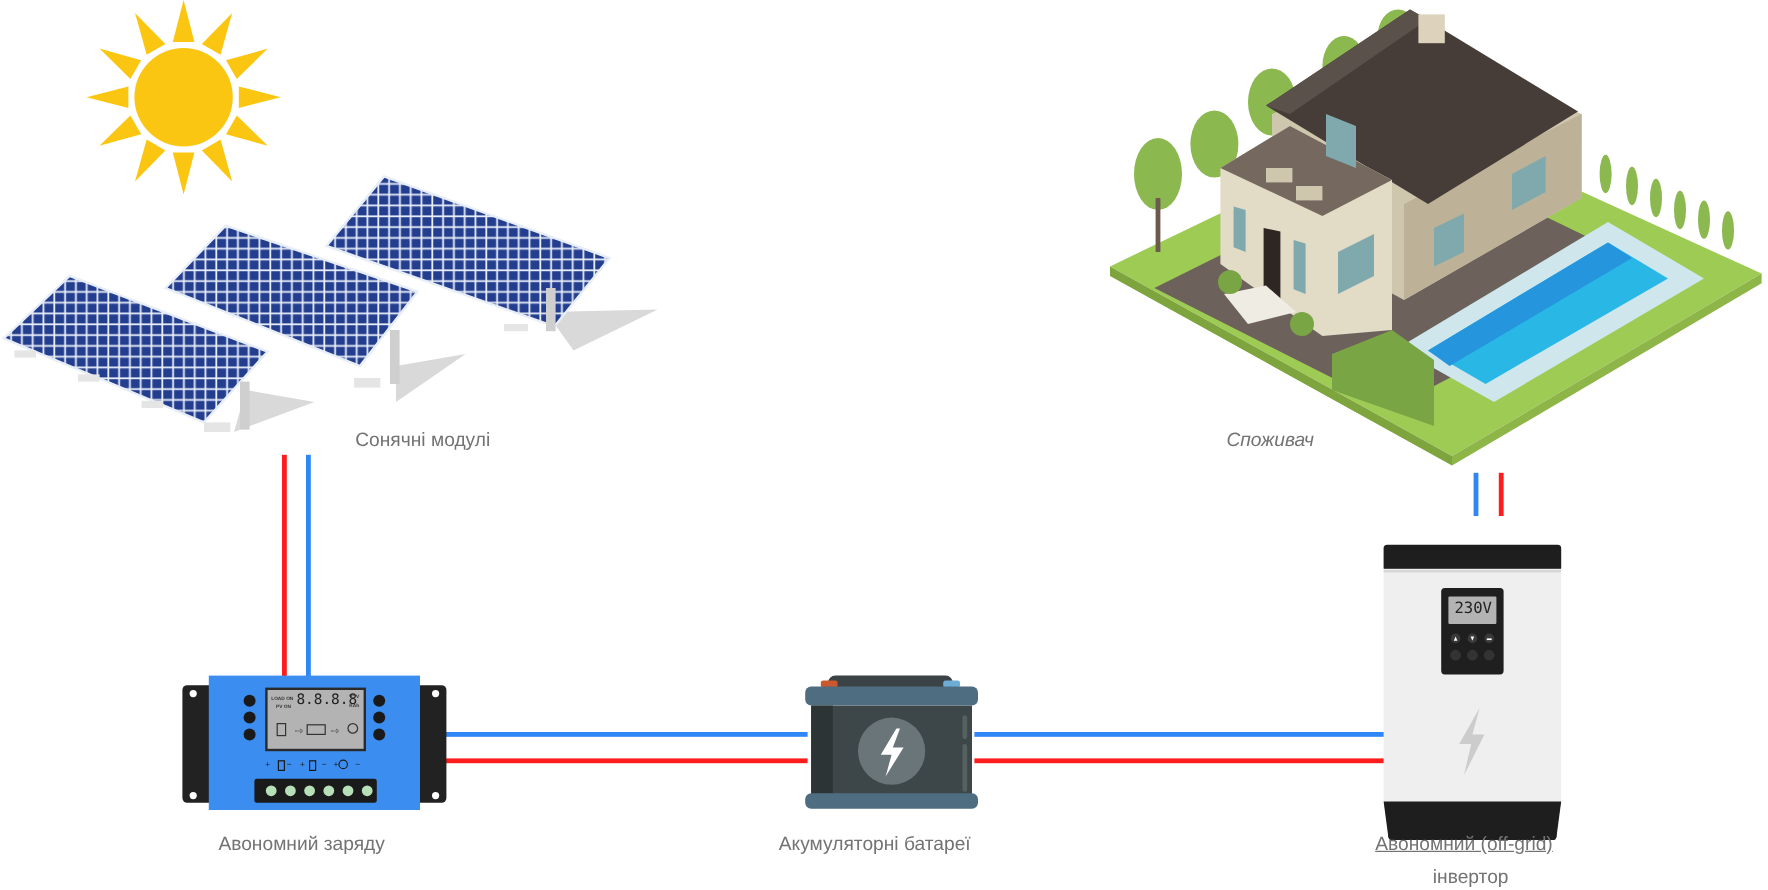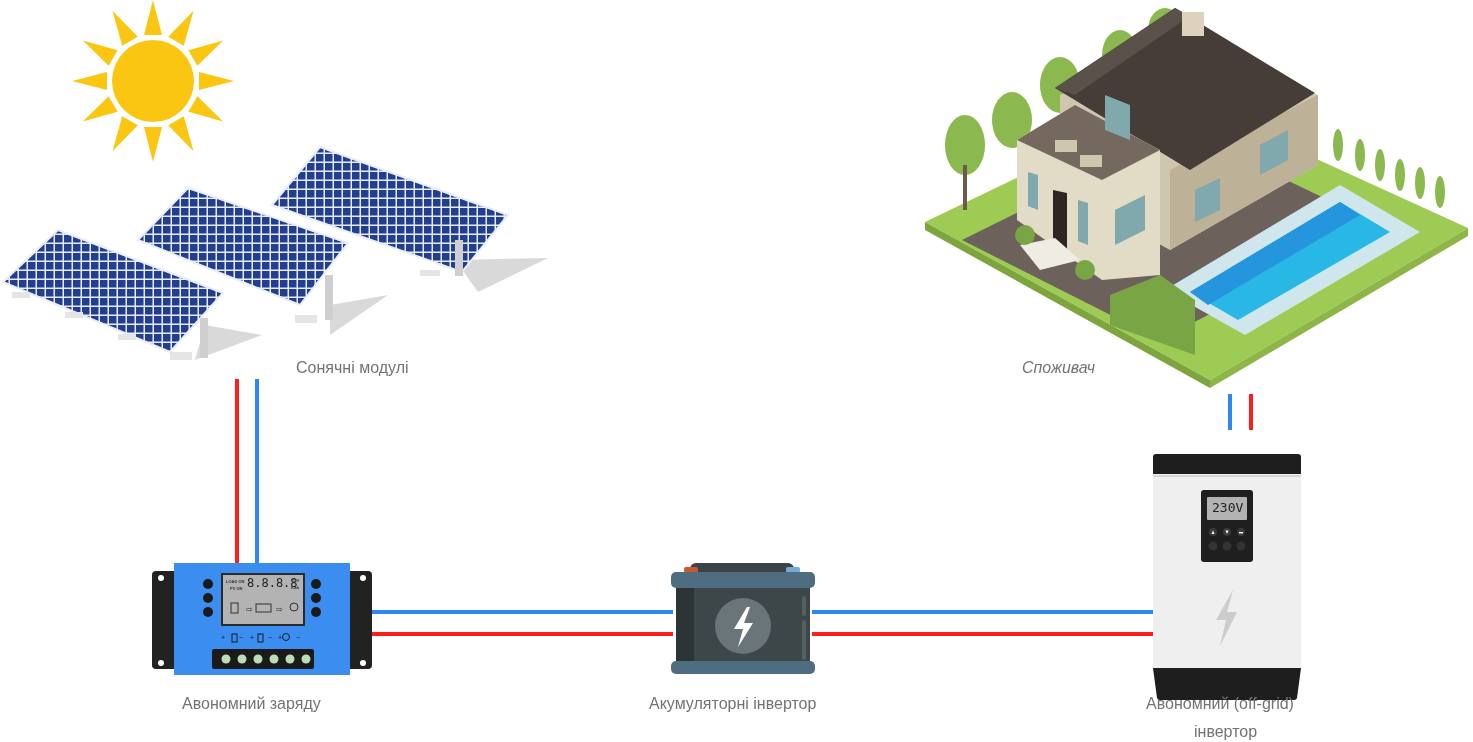--- a/index.html
+++ b/index.html
@@ -187,21 +187,21 @@
   <rect x="118" y="4" width="14" height="6" rx="2" fill="#6eaed6"></rect>
   <rect x="3" y="9" width="144" height="16" rx="5" fill="#4e6d80"></rect>
   <rect x="8" y="25" width="134" height="77" fill="#3d4649"></rect>
   <rect x="8" y="25" width="18" height="77" fill="#2d3436"></rect>
   <rect x="134" y="33" width="4" height="20" rx="2" fill="#55605f"></rect>
   <rect x="134" y="57" width="4" height="40" rx="2" fill="#55605f"></rect>
   <circle cx="75" cy="63" r="28" fill="#6a757a"></circle>
   <polygon points="79,44 66,66 75,66 70,84 85,60 76,60 82,44" fill="#ffffff"></polygon>
   <rect x="3" y="98" width="144" height="13" rx="5" fill="#4e6d80"></rect>
 </svg>
-<div class="label" style="left:649px;top:695px;">Акумуляторні інвертор</div>
+<div class="label" style="left:649px;top:695px;">Акумуляторні батареї</div>
 
 <div class="abs" style="left:1153px;top:428px;width:156px;height:248px;margin-top:26px;">
   <svg width="148" height="248" viewBox="0 0 148 248" style="left:0;top:0;">
     <rect x="0" y="0" width="148" height="22" rx="3" fill="#1e1e1e"></rect>
     <rect x="0" y="20" width="148" height="194" fill="#efefef"></rect>
     <rect x="0" y="21" width="148" height="2" fill="#d6d6d6"></rect>
     <polygon points="0,214 148,214 144,244 4,244" fill="#1e1e1e"></polygon>
     <rect x="4" y="238" width="140" height="8" rx="3" fill="#1e1e1e"></rect>
 
     <rect x="48" y="36" width="52" height="72" rx="3" fill="#1f1f1f"></rect>
@@ -213,14 +213,14 @@
     <polygon points="72.5,76.5 75.5,76.5 74,80" fill="#ffffff"></polygon>
     <rect x="86" y="78" width="4" height="1.4" fill="#ffffff"></rect>
     <circle cx="60" cy="92" r="4.5" fill="#333333"></circle>
     <circle cx="74" cy="92" r="4.5" fill="#333333"></circle>
     <circle cx="88" cy="92" r="4.5" fill="#333333"></circle>
 
     <polygon points="80,136 63,166 73,166 67,192 84,158 74,158" fill="#cccccc"></polygon>
   </svg>
   <span class="abs" style="left:59px;top:46px;font-size:13px;color:#222;font-family:'DejaVu Sans Mono', monospace;letter-spacing:0px;">230V</span>
 </div>
-<div class="label" style="left:1146px;top:695px;">Авономний (off-grid)</div>
+<div class="label" style="left:1146px;top:695px;text-decoration:underline;">Авономний (off-grid)</div>
 <div class="label" style="left:1194px;top:723px;text-align:center;">інвертор</div>
 
 </body></html>

